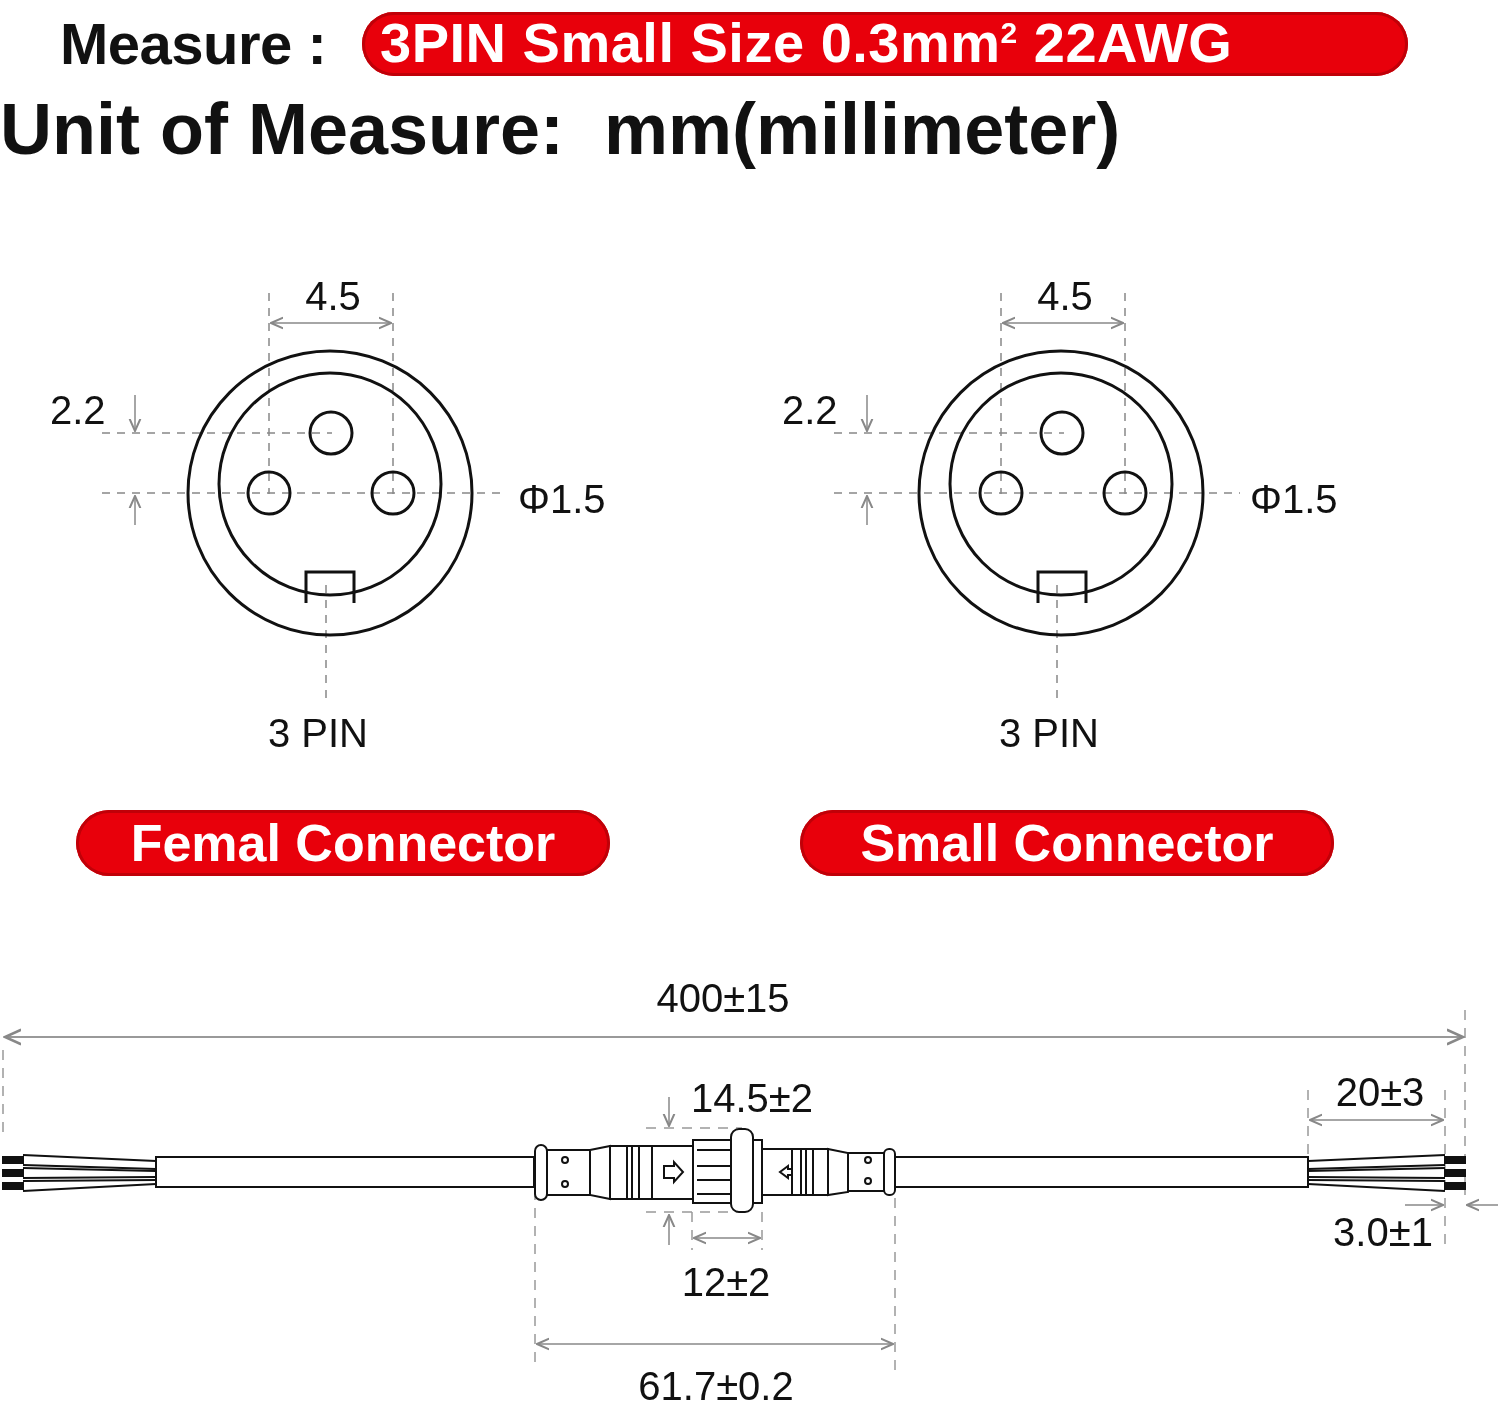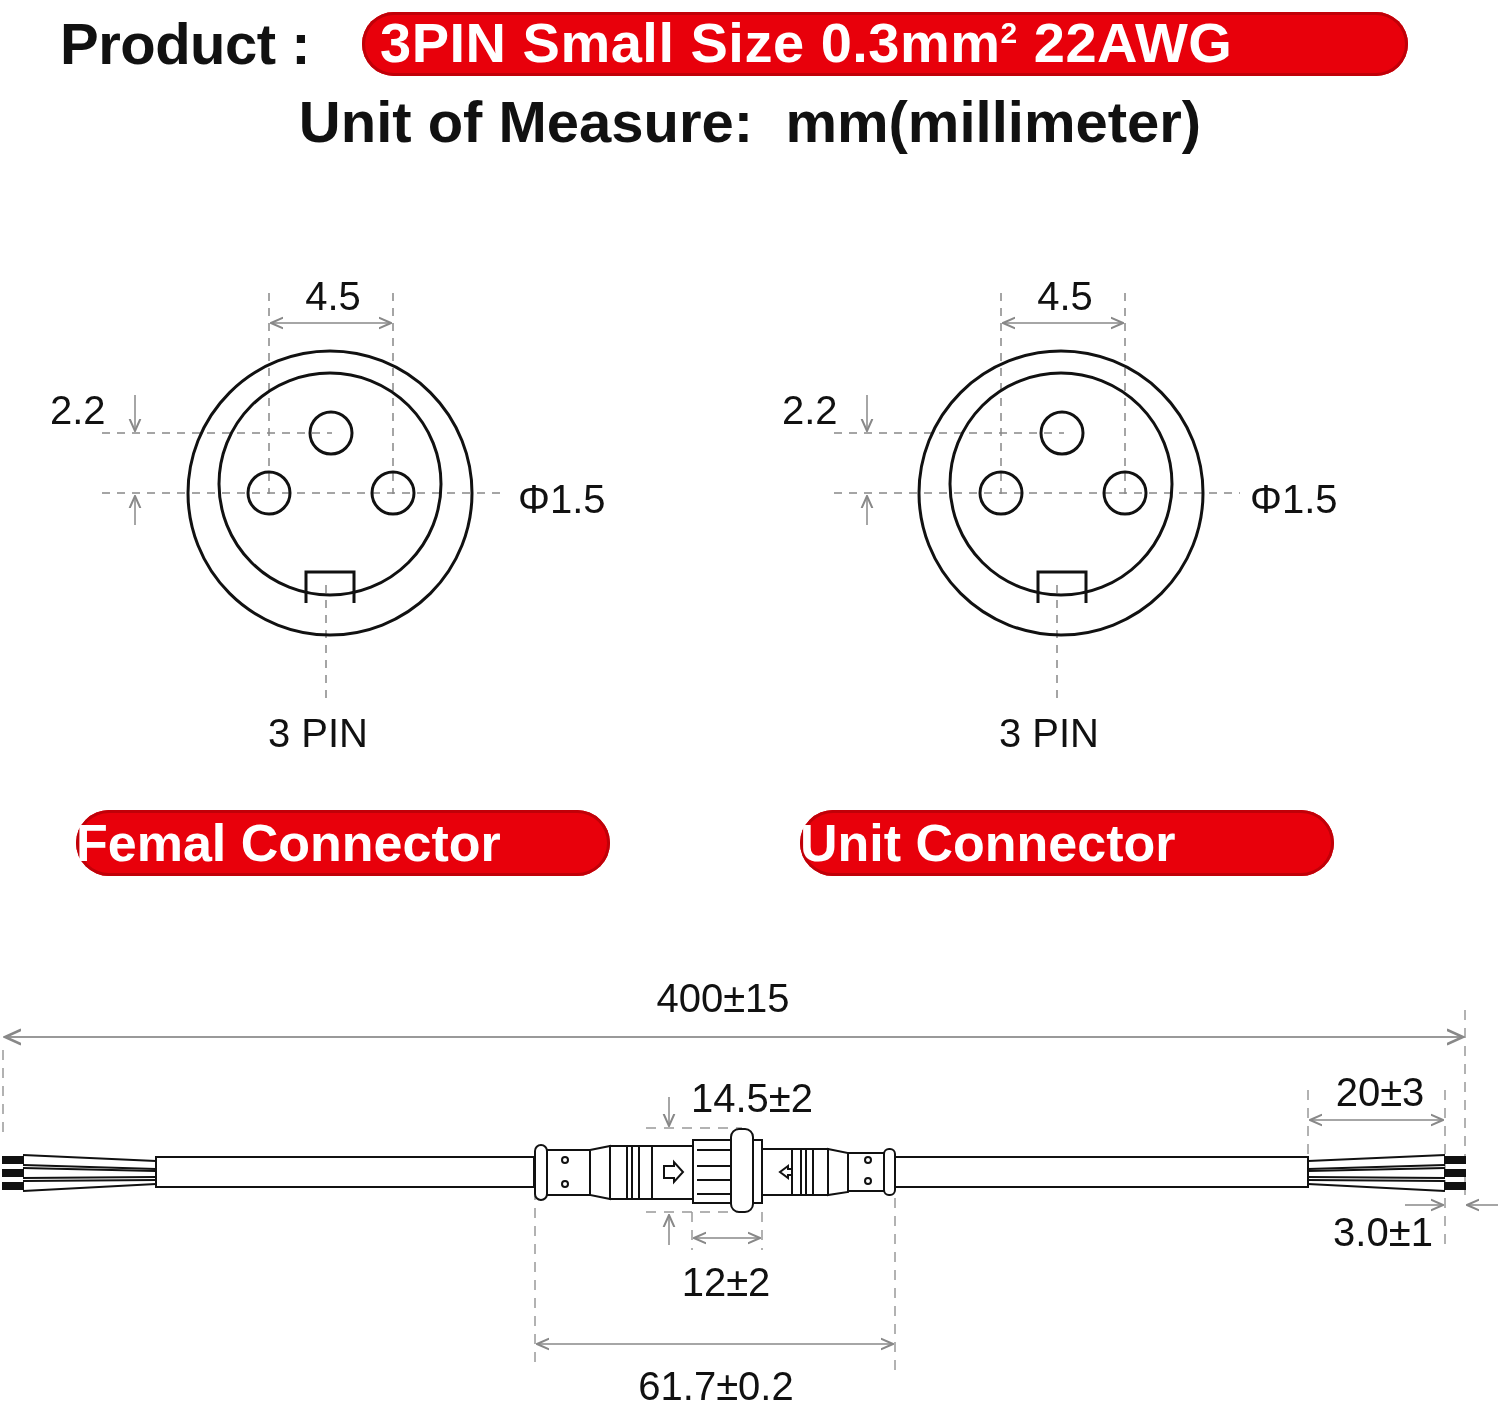--- a/index.html
+++ b/index.html
@@ -5,34 +5,34 @@
   html, body { margin:0; padding:0; background:#ffffff; }
   body { width:1500px; height:1406px; position:relative; overflow:hidden;
          font-family:"Liberation Sans", "DejaVu Sans", sans-serif; color:#111; }
   .abs { position:absolute; }
   .title-row { left:0; top:4px; width:1500px; height:76px; }
   .product-label { left:60px; top:6px; font-size:58px; font-weight:bold; letter-spacing:-0.5px; color:#111; white-space:nowrap; }
   .product-pill { left:362px; top:8px; width:1046px; height:64px; background:#e8000b;
          border-radius:34px; box-shadow: inset 0 0 0 3px #c00008; }
   .product-text { left:380px; top:6px; font-size:56px; font-weight:bold; color:#fff; white-space:nowrap; letter-spacing:0.5px;text-align:center; }
   .product-text sup { font-size:30px; vertical-align:top; position:relative; top:6px; }
-  .unit-line { left:0; top:88px; width:1500px; text-align:center; font-size:58px; font-weight:bold; color:#111; white-space:pre; }
+  .unit-line { left:0; top:88px; width:1500px; text-align:left; font-size:72px; font-weight:bold; color:#111; white-space:pre; }
   .badge { height:66px; border-radius:34px; background:#e8000b; color:#fff; font-weight:bold;
-           font-size:52px; text-align:left; line-height:66px; white-space:nowrap;
+           font-size:52px; text-align:center; line-height:66px; white-space:nowrap;
            box-shadow: inset 0 0 0 3px #c00008; }
   .badge-f { left:76px; top:810px; width:534px; }
   .badge-m { left:800px; top:810px; width:534px; }
   svg { position:absolute; left:0; top:0; }
   .dimtxt { font-family:"Liberation Sans","DejaVu Sans",sans-serif; font-size:40px; fill:#111; }
 </style>
 </head>
 <body>
 
 <div class="abs title-row">
-  <div class="abs product-label">Product :</div>
+  <div class="abs product-label">Measure :</div>
   <div class="abs product-pill"></div>
   <div class="abs product-text"><span>3PIN Small Size  0.3mm</span><sup>2</sup><span> 22AWG</span></div>
 </div>
 <div class="abs unit-line">Unit of Measure:  mm(millimeter)</div>
 
 <svg width="1500" height="1406" viewBox="0 0 1500 1406">
   <defs>
     <marker id="arr" viewBox="0 0 10 10" refX="9" refY="5" markerWidth="9" markerHeight="9" orient="auto-start-reverse">
       <path d="M0,1 L9,5 L0,9" fill="none" stroke="#888" stroke-width="1.5"></path>
     </marker>
@@ -174,13 +174,13 @@
     <text class="dimtxt" x="723" y="1012" text-anchor="middle">400±15</text>
     <text class="dimtxt" x="752" y="1112" text-anchor="middle">14.5±2</text>
     <text class="dimtxt" x="1380" y="1106" text-anchor="middle">20±3</text>
     <text class="dimtxt" x="1383" y="1246" text-anchor="middle">3.0±1</text>
     <text class="dimtxt" x="726" y="1296" text-anchor="middle">12±2</text>
     <text class="dimtxt" x="716" y="1400" text-anchor="middle">61.7±0.2</text>
   </g>
 </svg>
 
 <div class="abs badge badge-f">Femal Connector</div>
-<div class="abs badge badge-m">Unit Connector</div>
+<div class="abs badge badge-m">Small Connector</div>
 
 </body></html>

